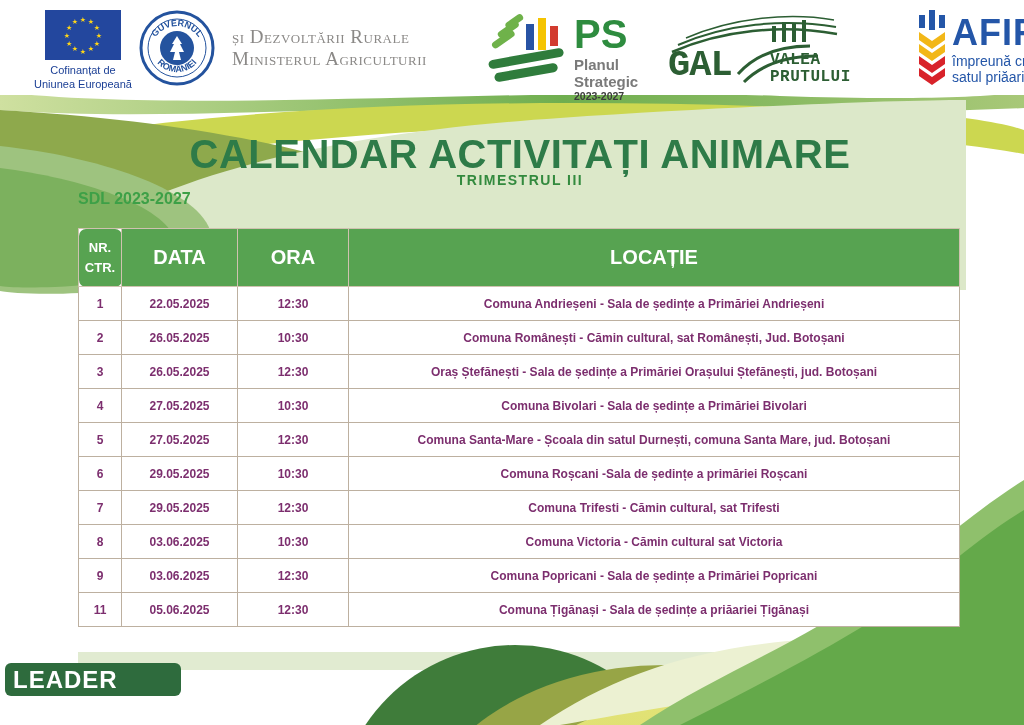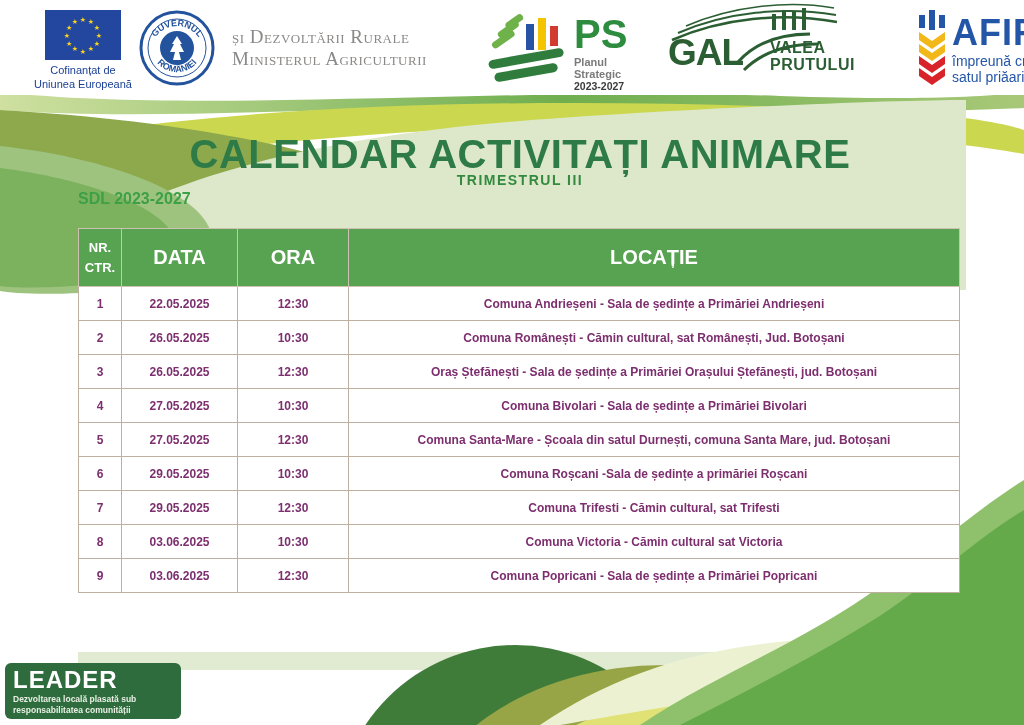--- a/index.html
+++ b/index.html
@@ -18,23 +18,23 @@
   .eu-flag{position:relative;width:76px;height:50px;background:var(--eu-blue);margin:0 auto;}
   .eu-star{position:absolute;color:#ffd617;font-size:7px;line-height:7px;width:8px;text-align:center;}
   .eu-caption{margin-top:4px;color:#1b3f95;font-weight:normal;font-size:11px;line-height:1.25;}
   .gov-block{left:138px;top:8px;width:78px;height:80px;}
   .ministry-block{left:232px;top:26px;width:240px;color:#8b8987;
     font-family:"Liberation Serif",serif;font-variant:small-caps;font-size:19px;
     line-height:1.15;letter-spacing:.5px;}
   .ps-block{left:486px;top:14px;width:160px;height:70px;}
   .ps-text{position:absolute;left:88px;top:0;}
   .ps-abbr{color:#2e8c3f;font-size:40px;font-weight:bold;line-height:1;}
-  .ps-name{color:#7a7a7a;font-size:11px;font-weight:bold;margin-top:2px;}
+  .ps-name{color:#7a7a7a;font-size:15px;font-weight:bold;margin-top:2px;}
   .ps-years{color:#3c3c3c;font-size:10.5px;font-weight:bold;}
-  .gal-block{left:652px;top:0;width:205px;height:80px;}
+  .gal-block{left:652px;top:12px;width:205px;height:80px;font-family:Liberation Mono, monospace;}
   .gal-abbr{position:absolute;left:16px;top:32px;color:var(--dark-green);font-size:37px;font-weight:bold;letter-spacing:-1px;}
   .gal-name{position:absolute;left:118px;top:40px;color:var(--dark-green);font-size:16px;font-weight:bold;line-height:1.05;letter-spacing:.5px;}
   .afir-block{left:916px;top:10px;width:150px;height:78px;}
   .afir-text{position:absolute;left:36px;top:6px;}
   .afir-abbr{color:var(--afir-blue);font-size:36px;font-weight:bold;line-height:.95;letter-spacing:1px;}
   .afir-tag{color:var(--afir-blue);font-size:14px;line-height:1.15;margin-top:3px;}
 
   
   .top-waves{position:absolute;left:0;top:90px;width:1024px;height:210px;z-index:0;}
   .bottom-waves{position:absolute;left:0;top:480px;width:1024px;height:245px;z-index:0;}
@@ -45,21 +45,21 @@
   .subtitle{position:absolute;left:0;top:172px;width:1040px;text-align:center;z-index:2;
     color:#338a3e;font-size:14px;font-weight:bold;letter-spacing:1.5px;}
   .sdl-line{position:absolute;left:78px;top:190px;z-index:2;color:var(--label-green);font-size:16px;font-weight:bold;}
   .tematica-line{position:absolute;left:78px;top:208px;z-index:2;color:var(--label-green);font-size:13.5px;font-weight:bold;letter-spacing:.2px;}
 
   
   .cal-table{position:absolute;left:78px;top:228px;width:882px;z-index:2;
     border-collapse:collapse;table-layout:fixed;background:#fff;}
   .cal-table th{background:var(--head-green);color:#fff;font-weight:bold;
     border:1px solid #cfc2b0;height:57px;padding:0;text-align:center;vertical-align:middle;}
-  .cal-table th.col-nr{font-size:13px;line-height:1.5;}
+  .cal-table th.col-nr{font-size:13px;line-height:1.5;border-radius:7px;}
   .cal-table th{font-size:20px;}
   .cal-table td{border:1px solid var(--border-tan);height:33px;padding:0 4px;
     text-align:center;vertical-align:middle;color:var(--row-purple);
     font-size:12px;font-weight:bold;background:#fff;}
   .w-nr{width:42px;} .w-data{width:115px;} .w-ora{width:110px;}
 
   
   .leader-badge{position:absolute;left:5px;top:663px;width:176px;z-index:2;
     background:var(--leader-green);border-radius:6px;padding:5px 8px 4px 8px;box-sizing:border-box;}
   .leader-title{color:#fff;font-size:24px;font-weight:bold;line-height:1;letter-spacing:1px;}
@@ -277,24 +277,26 @@
           <td>03.06.2025</td>
           <td>10:30</td>
           <td>Comuna Victoria - Cămin cultural sat Victoria</td>
         </tr>
         <tr>
           <td>9</td>
           <td>03.06.2025</td>
           <td>12:30</td>
           <td>Comuna Popricani - Sala de ședințe a Primăriei Popricani</td>
         </tr>
+        <tr>
+          <td>11</td>
+          <td>05.06.2025</td>
+          <td>12:30</td>
+          <td>Comuna Țigănași - Sala de ședințe a priăariei Țigănași</td>
+        </tr>
       </tbody>
   </table>
 
   <div class="leader-badge">
     <div class="leader-title">LEADER</div>
-    <div class="leader-sub">
-      <div>Dezvoltarea locală plasată sub</div>
-      <div>responsabilitatea comunității</div>
-    </div>
   </div>
 
 </div>
 
 </body></html>

